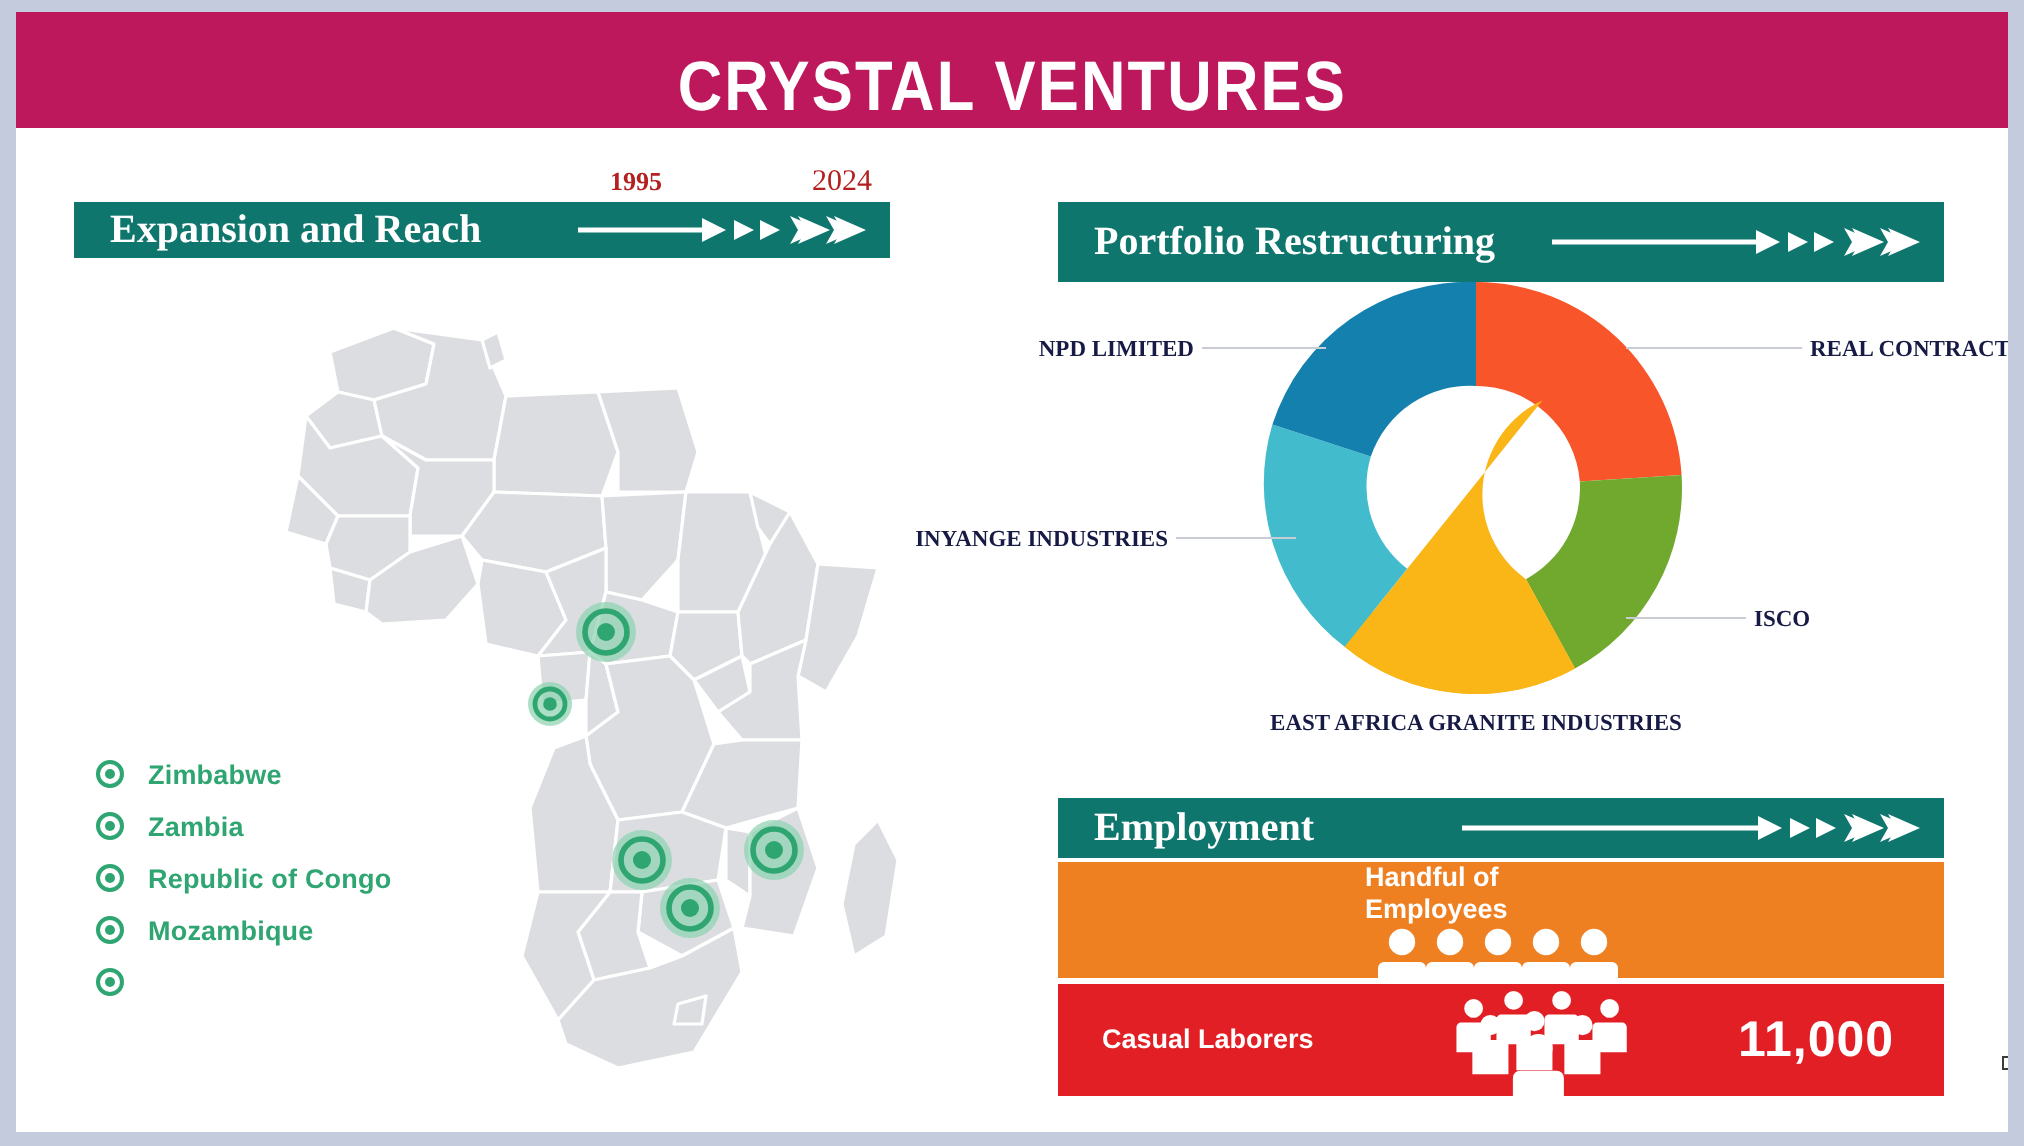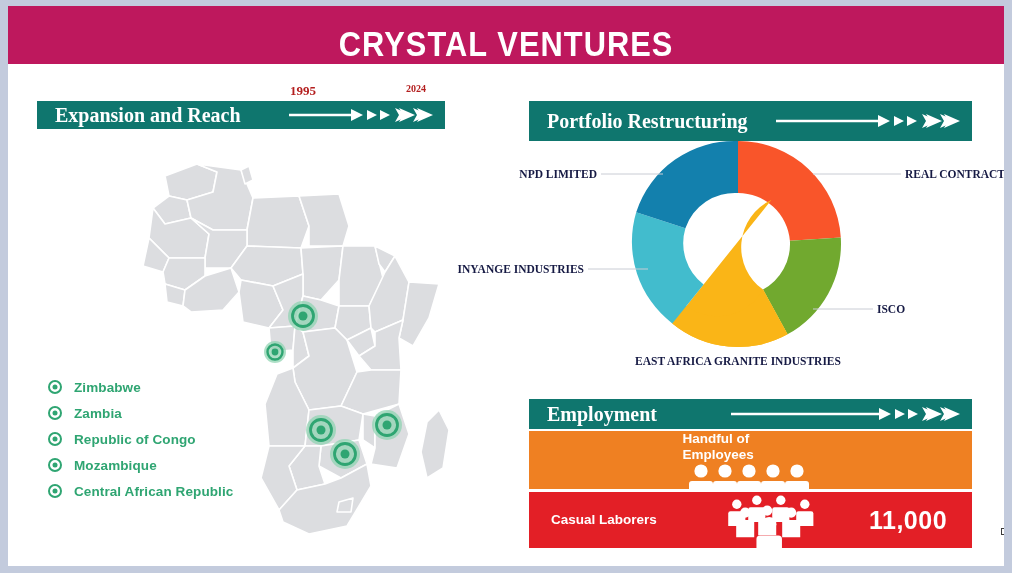--- a/index.html
+++ b/index.html
@@ -43,27 +43,27 @@
     font-weight: bold;
     font-size: 20px;
     padding-left: 18px;
     white-space: nowrap;
   }
   .arrowstrip { flex: 1; height: 100%; position: relative; }
   .arrowstrip svg { position: absolute; right: 8px; top: 50%; transform: translateY(-50%); }
   
   #expansion-header { left: 29px; top: 95px; width: 408px; height: 28px; }
   #year-start {
-    position: absolute; left: 282px; top: 77px;
+    position: absolute; left: 297px; top: 77px;
     color: #b41f1f; font-weight: bold; font-size: 13px;
     font-family: "Liberation Serif", serif;
   }
   #year-end {
     position: absolute; left: 398px; top: 77px;
-    color: #b41f1f; font-weight: bold; font-size: 10px;
+    color: #b41f1f; font-weight: normal; font-size: 15px;
     font-family: "Liberation Serif", serif;
   }
   #map-wrap { position: absolute; left: 105px; top: 128px; width: 350px; height: 420px; }
   #map-wrap svg { width: 100%; height: 100%; display: block; }
   
   #country-list { position: absolute; left: 40px; top: 368px; width: 250px; text-align: center; }
   .country-item { display: flex; align-items: center; height: 26px; }
   .cmarker {
     width: 14px; height: 14px; border-radius: 50%;
     border: 2.6px solid #2fa572; background: #ffffff;
@@ -266,21 +266,20 @@
     <div class="country-item">
       <span class="cmarker"></span>
       <span class="cname">Republic of Congo</span>
     </div>
     <div class="country-item">
       <span class="cmarker"></span>
       <span class="cname">Mozambique</span>
     </div>
     <div class="country-item">
       <span class="cmarker"></span>
-      <span class="cname">Central African Republic</span>
     </div>
   </div>
 
   <div class="sec-header" id="portfolio-header">
     <div class="sec-title">Portfolio Restructuring</div>
     <div class="arrowstrip">
       <svg width="190" height="20" viewBox="0 0 190 20">
         <line x1="2" y1="10" x2="104" y2="10" stroke="#fff" stroke-width="2.4"></line>
         <polygon points="104,4 116,10 104,16" fill="#fff"></polygon>
         <polygon points="120,5 130,10 120,15" fill="#fff"></polygon>

